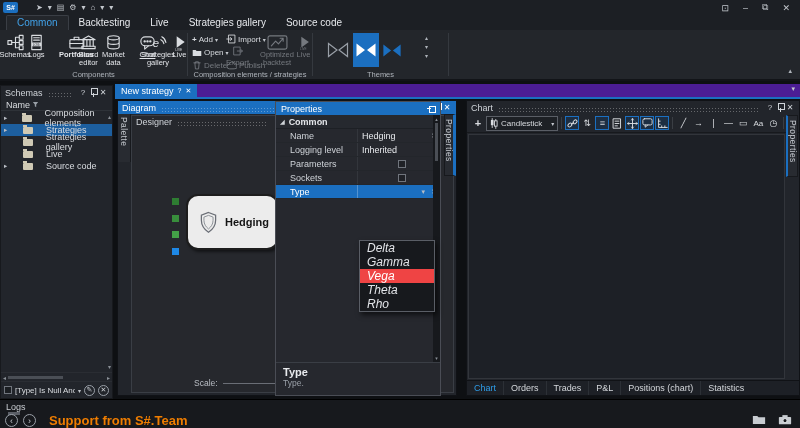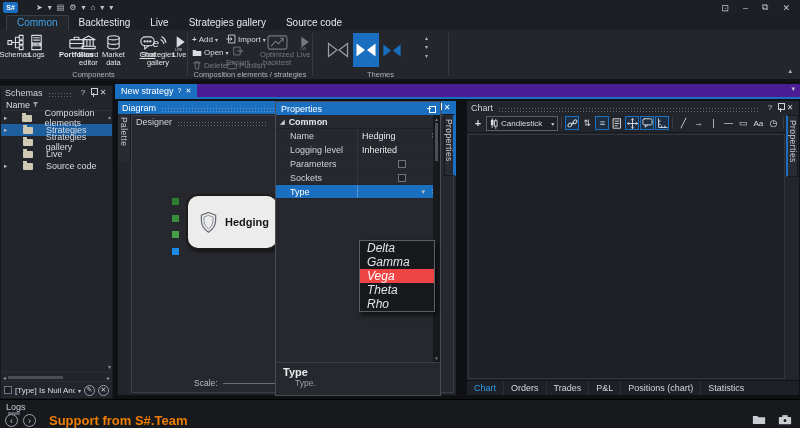--- a/index.html
+++ b/index.html
@@ -96,21 +96,21 @@
   .pval { flex:1; padding-left:4px; display:flex; align-items:center; color:#e8eaed; }
   .pclear { font-size:7px; color:#b9bdc4; padding:0 3px; }
   .pcheck { width:8px; height:8px; border:1px solid #70757d; background:#1f2126; margin-left:36px; }
   .prow.selrow { background:#1b6fc0; }
   .prow.selrow .plabel { color:#fff; border-right-color:rgba(255,255,255,.25); }
   .pscroll { position:absolute; right:0; top:0; bottom:0; width:7px; background:#17191d; display:flex; flex-direction:column;
              align-items:center; justify-content:space-between; font-size:5px; color:#8a8f96; padding:1px 0; }
   .pscroll .sthumb { width:3px; flex:0 0 38px; background:#4a4e55; margin-top:1px; margin-bottom:auto; }
   .pdesc { height:33px; border-top:1px solid #3a3e45; padding:3px 7px; }
   .pdesc .dtitle { font-size:11px; font-weight:bold; color:#e8eaed; }
-  .pdesc .dtext { font-size:8.5px; color:#9aa0a8;margin-left:12px; }
+  .pdesc .dtext { font-size:8.5px; color:#9aa0a8; }
   .pdropdown { position:absolute; left:83px; top:125px; width:76px; background:#17191d; border:1px solid #5a5e66;
                box-shadow:2px 3px 5px rgba(0,0,0,.6); z-index:5; }
   .ditem { height:14px; display:flex; align-items:center; padding-left:7px; font-size:12px; color:#e3e5e9;font-style:italic; }
   .ditem.sel { background:#ef4444; color:#fff; }
   .side-tab { background:#282b31; border:1px solid #17191d; display:flex; justify-content:center; padding-top:4px; }
   
   .chart-panel { left:466px; top:100px; width:334px; height:296px; background:#22252b; border:1px solid #101216; display:flex; flex-direction:column; position:absolute; }
   .ctoolbar { height:19px; display:flex; align-items:center; padding:0 2px; gap:1px; border-bottom:1px solid #17191d; }
   .grip { width:5px; height:12px; margin-right:1px;
           background-image:radial-gradient(#6a6e76 .8px, transparent .9px); background-size:3px 3px; }

